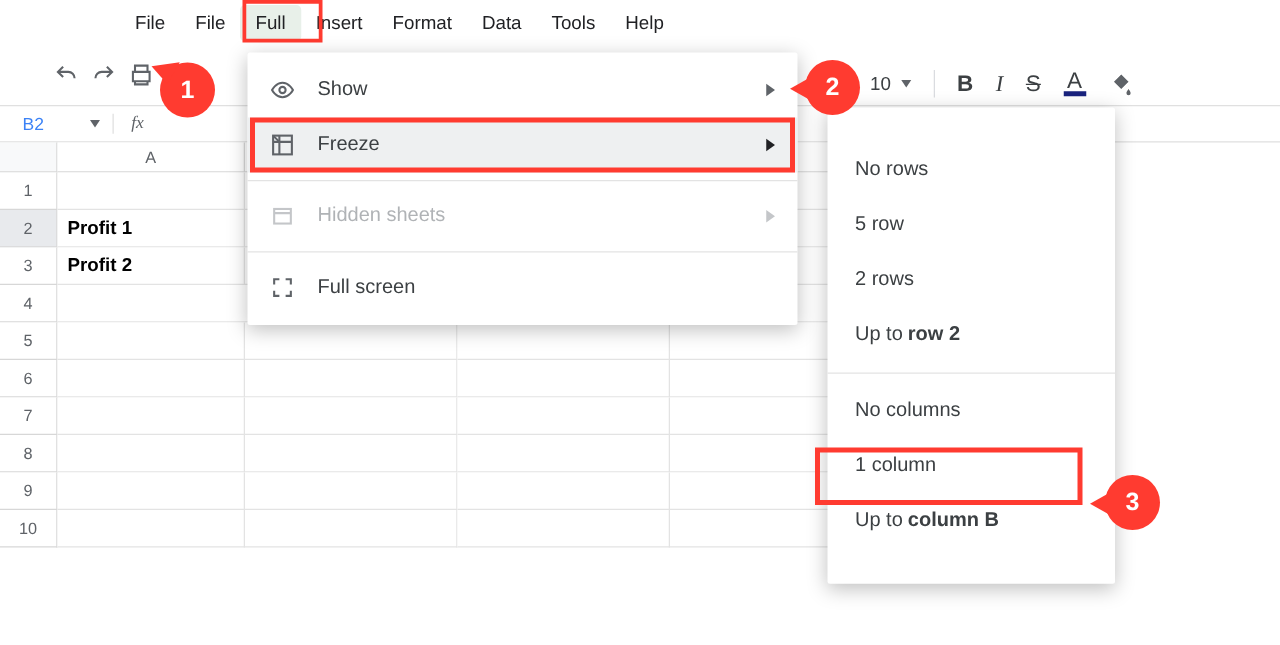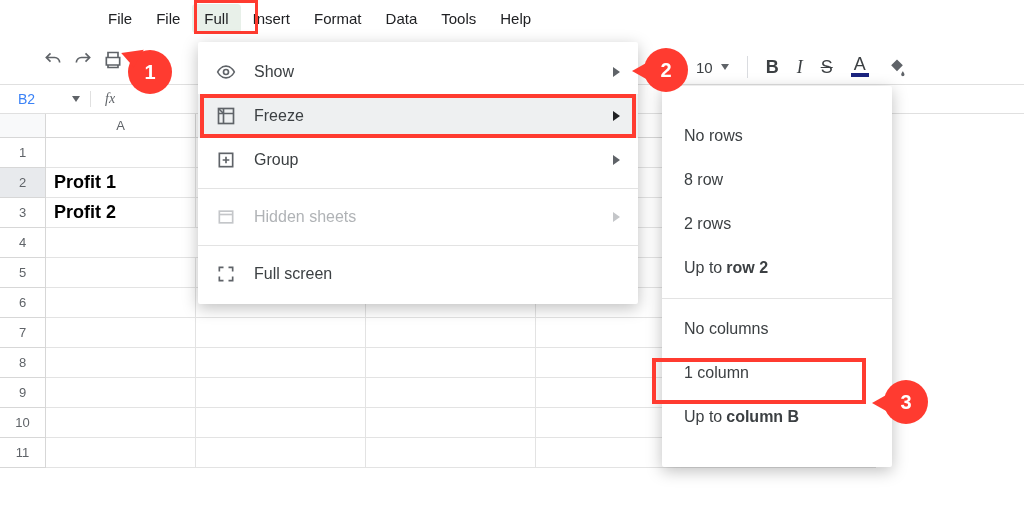--- a/index.html
+++ b/index.html
@@ -109,21 +109,21 @@
     display:flex; align-items:center; justify-content:center;
     font-size:13px; color:#5f6368;
     background:#fff;
   }
   .row.selected .rowhead { background:#e8eaed; }
   .cell {
     border-right:1px solid #e3e3e3;
     border-bottom:1px solid #e3e3e3;
     padding: 0 8px;
     display:flex; align-items:center;
-    font-size:18px;
+    font-size:15px;
     font-weight:700;
     color:#000;
     background:#fff;
   }
   
   .dropdown {
     position:absolute;
     left: 198px;
     top: 42px;
     width: 440px;
@@ -366,28 +366,20 @@
         <div class="cell" style="width: 170px; font-weight: 400;"></div>
       </div>
       <div class="row">
         <div class="rowhead">10</div>
         <div class="cell" style="width: 150px; font-weight: 400;"></div>
         <div class="cell" style="width: 170px; font-weight: 400;"></div>
         <div class="cell" style="width: 170px; font-weight: 400;"></div>
         <div class="cell" style="width: 170px; font-weight: 400;"></div>
         <div class="cell" style="width: 170px; font-weight: 400;"></div>
       </div>
-      <div class="row">
-        <div class="rowhead">11</div>
-        <div class="cell" style="width: 150px; font-weight: 400;"></div>
-        <div class="cell" style="width: 170px; font-weight: 400;"></div>
-        <div class="cell" style="width: 170px; font-weight: 400;"></div>
-        <div class="cell" style="width: 170px; font-weight: 400;"></div>
-        <div class="cell" style="width: 170px; font-weight: 400;"></div>
-      </div>
     </div>
 </div>
 
 <div class="dropdown">
   <div class="dd-item">
     <span class="dd-ic">
       <svg width="20" height="20" viewBox="0 0 24 24">
           <path fill="none" stroke="#5f6368" stroke-width="2" d="M2 12s3.5-7 10-7 10 7 10 7-3.5 7-10 7S2 12 2 12z"></path>
           <circle cx="12" cy="12" r="3" fill="none" stroke="#5f6368" stroke-width="2"></circle>
         </svg>
@@ -399,30 +391,20 @@
     <span class="dd-ic">
       <svg width="20" height="20" viewBox="0 0 24 24">
           <rect x="3" y="3" width="18" height="18" fill="none" stroke="#5f6368" stroke-width="2"></rect>
           <path stroke="#5f6368" stroke-width="2" d="M3 9h18M9 3v18"></path>
           <path stroke="#5f6368" stroke-width="2" d="M3 3l6 6"></path>
         </svg>
     </span>
     <span>Freeze</span>
     <span class="arrow" style="border-left-color:#202124"></span>
   </div>
-  <div class="dd-item">
-    <span class="dd-ic">
-      <svg width="20" height="20" viewBox="0 0 24 24">
-          <rect x="4" y="4" width="16" height="16" fill="none" stroke="#5f6368" stroke-width="2"></rect>
-          <path stroke="#5f6368" stroke-width="2" d="M12 8v8M8 12h8"></path>
-        </svg>
-    </span>
-    <span>Group</span>
-    <span class="arrow"></span>
-  </div>
   <div class="dd-sep"></div>
   <div class="dd-item disabled">
     <span class="dd-ic">
       <svg width="20" height="20" viewBox="0 0 24 24">
           <rect x="4" y="5" width="16" height="14" fill="none" stroke="#c4c6c9" stroke-width="2"></rect>
           <path stroke="#c4c6c9" stroke-width="2" d="M4 9h16"></path>
         </svg>
     </span>
     <span>Hidden sheets</span>
     <span class="arrow"></span>
@@ -434,21 +416,21 @@
           <path fill="none" stroke="#5f6368" stroke-width="2" d="M4 9V4h5M20 9V4h-5M4 15v5h5M20 15v5h-5"></path>
         </svg>
     </span>
     <span>Full screen</span>
   </div>
 </div>
 <div class="freeze-highlight" style="left:200px; top:94px; width:436px; height:44px;"></div>
 
 <div class="submenu">
   <div class="sm-item">No rows</div>
-  <div class="sm-item">8 row</div>
+  <div class="sm-item">5 row</div>
   <div class="sm-item">2 rows</div>
   <div class="sm-item">
     <span>Up to </span>
     <b style="margin-left:4px">row 2</b>
   </div>
   <div class="sm-sep"></div>
   <div class="sm-item">No columns</div>
   <div class="sm-item">1 column</div>
   <div class="sm-item">
     <span>Up to </span>

